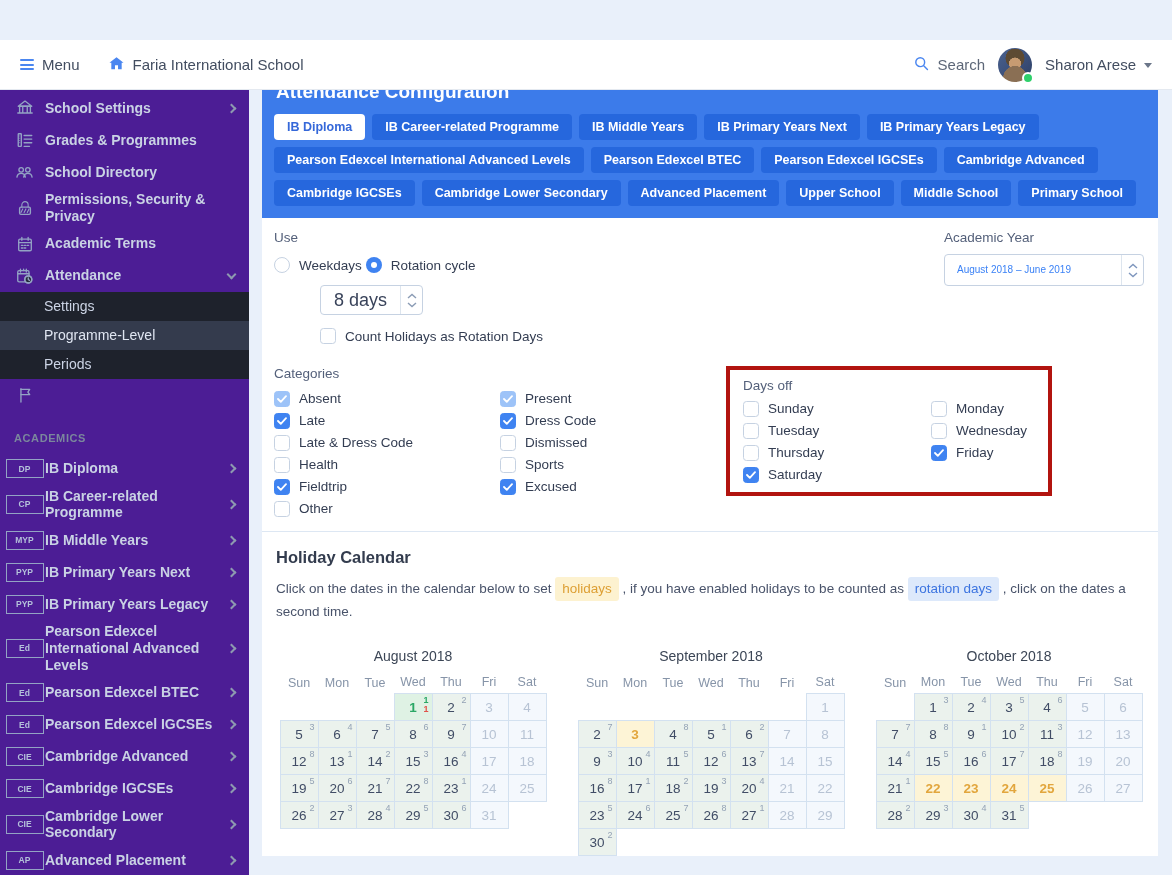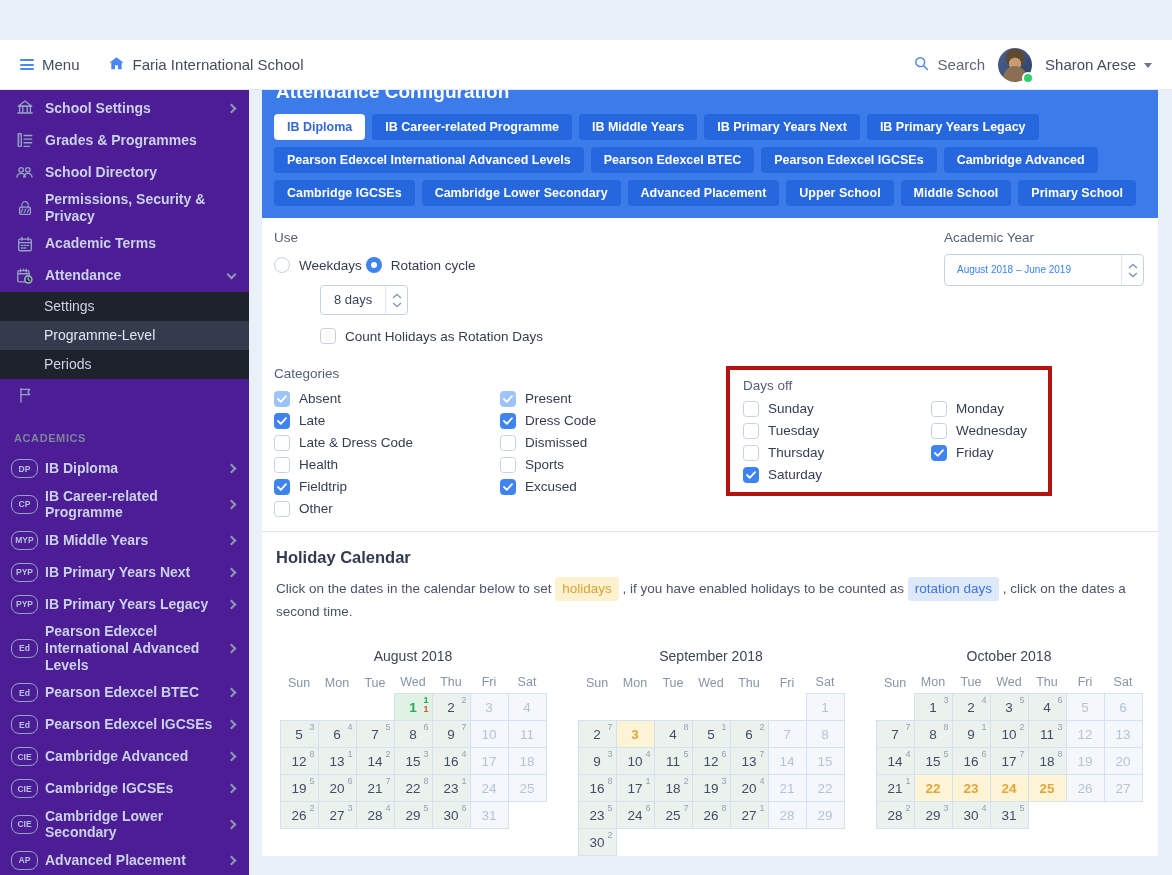--- a/index.html
+++ b/index.html
@@ -35,21 +35,21 @@
   .side-item { display:flex; align-items:center; min-height:32px; padding:0 14px 0 13px; gap:9px;
     font-size:14px; font-weight:600; color:#c9d2e4; cursor:pointer; }
   .side-item .ico { width:23px; display:flex; justify-content:center; align-items:center; flex:none; }
   .side-item .lab { flex:1; line-height:1.2; padding:3px 0; }
   .chev { width:7px; height:7px; border-right:2px solid #8d99b0; border-bottom:2px solid #8d99b0; flex:none; }
   .chev.right { transform:rotate(-45deg); }
   .chev.down  { transform:rotate(45deg); margin-top:-2px; }
   .sub-item { height:29px; line-height:29px; padding-left:44px; font-size:14px; color:#ccd4e5;
     background:#1e222c; cursor:pointer; }
   .sub-item.selected { background:#343b4d; color:#e0e6f2; }
-  .badge-ico { width:27px; height:19px; border:1.5px solid #93a3c4; border-radius:8px; font-size:8.5px;
+  .badge-ico { width:38px; height:19px; border:1.5px solid #93a3c4; border-radius:0; font-size:8.5px;
     font-weight:700; color:#b4c1da; display:flex; align-items:center; justify-content:center; flex:none; }
   
   .main { position:absolute; top:50px; left:249px; right:0; bottom:0; background:#e9f0fa; overflow:hidden; }
   .panel { margin:18px 14px 0 13px; background:#fff; border-radius:5px 5px 0 0; }
   .panel-header { background:#3c7bea; border-radius:5px 5px 0 0; padding:11px 12px 12px; }
   .panel-title { color:#fff; font-size:19px; font-weight:700; margin:2px 0 11px 2px; }
   .tabs { display:flex; flex-wrap:wrap; gap:7px; }
   .tab { height:26px; display:inline-flex; align-items:center; padding:0 13px; background:#2667dd;
     color:#fff; font-size:12.5px; font-weight:700; border-radius:4px; border:none; cursor:pointer;
     font-family:inherit; white-space:nowrap; }
@@ -61,21 +61,21 @@
   .radio { width:16px; height:16px; border-radius:50%; border:1px solid #c6d2e2; background:#fff; flex:none; position:relative; }
   .radio.on { border:none; background:#3f83f1; }
   .radio.on::after { content:""; position:absolute; left:5px; top:5px; width:6px; height:6px; background:#fff; border-radius:50%; }
   .cbox { width:16px; height:16px; border-radius:3.5px; border:1px solid #c6d2e2; background:#fff; flex:none;
     display:flex; align-items:center; justify-content:center; }
   .cbox.checked { background:#3f83f1; border-color:#3f83f1; }
   .cbox.checked-disabled { background:#9dc3f8; border-color:#9dc3f8; }
   .stepper-wrap { margin:12px 0 0 46px; }
   .stepper, .select { display:inline-flex; border:1px solid #c6d2e2; border-radius:4px; background:#fff; align-items:stretch; }
   .stepper { height:30px; }
-  .stepper .val { padding:0 13px; line-height:28px; font-size:13px; color:#39435a; }
+  .stepper .val { padding:0 13px; line-height:28px; font-size:18px; color:#39435a; }
   .btns { width:22px; border-left:1px solid #dde5ee; display:flex; flex-direction:column;
     align-items:center; justify-content:center; gap:3px; cursor:pointer; }
   #count-row { margin:13px 0 0 46px; }
   .cats-label { margin-top:22px; }
   .cat-grid { margin-top:9px; display:grid; grid-template-columns:226px 230px;
     grid-auto-flow:column; grid-template-rows:repeat(6,17px); row-gap:5px; }
   .days-off { position:absolute; left:464px; top:148px; width:326px; border:4px solid #b2140f;
     background:#fff; padding:8px 13px 9px; }
   .do-grid { margin-top:7px; display:grid; grid-template-columns:188px auto;
     grid-auto-flow:column; grid-template-rows:repeat(4,17px); row-gap:5px; }

